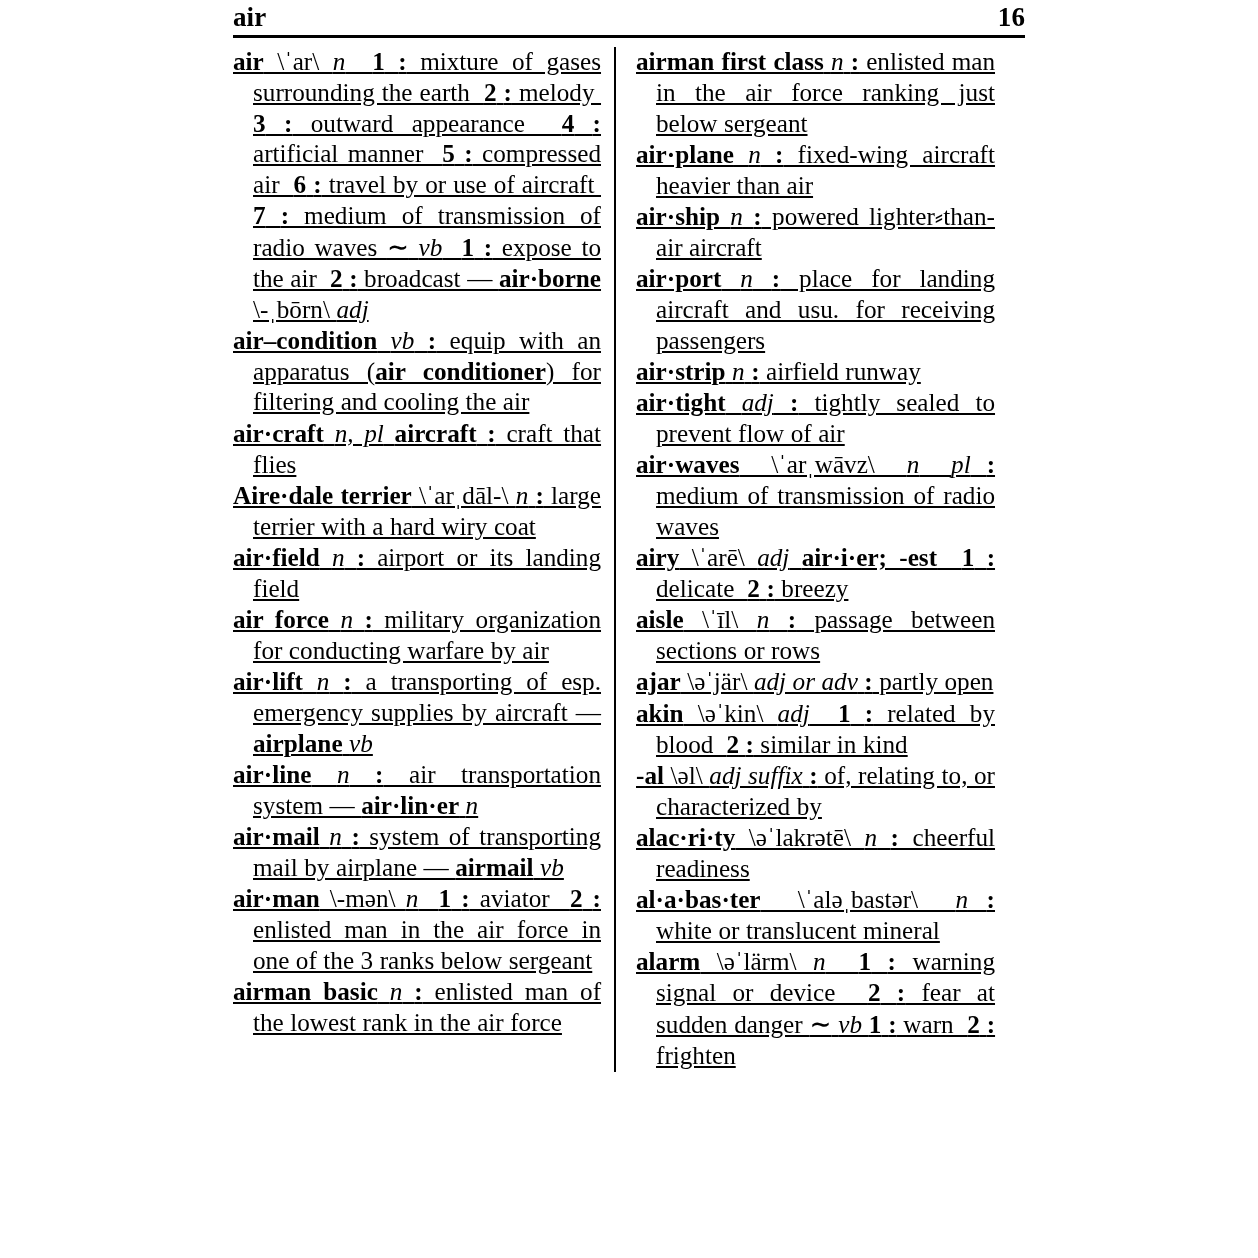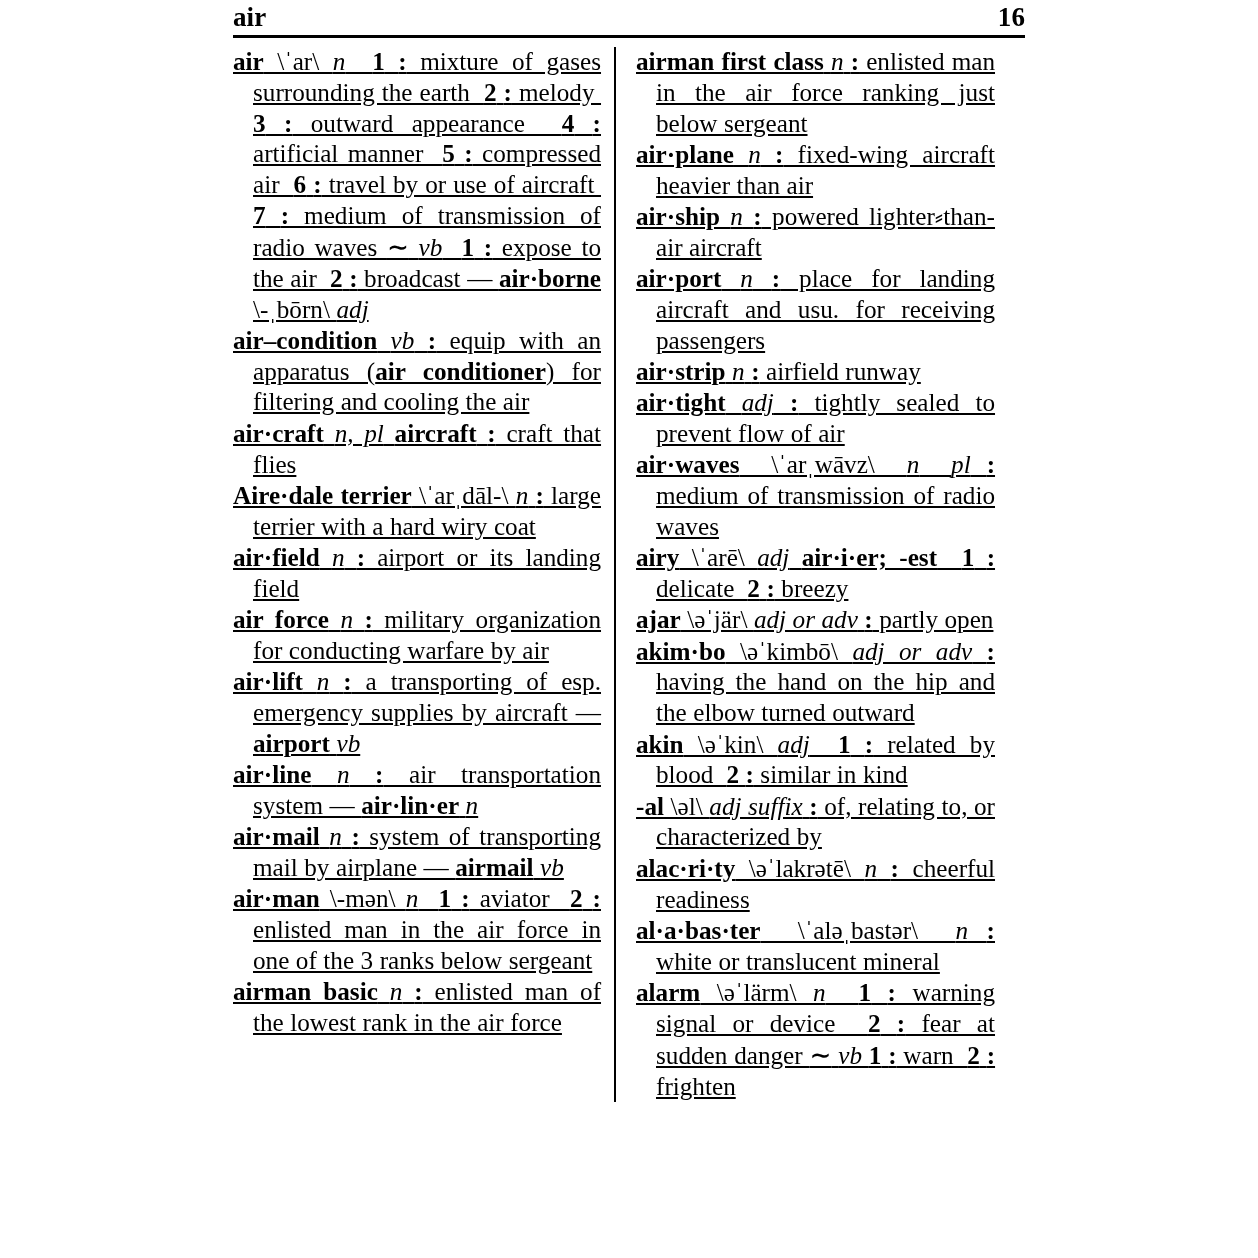--- a/index.html
+++ b/index.html
@@ -87,37 +87,37 @@
   <div class="runhead-rule"></div>
 
   <div class="columns">
     <div class="col col-left">
         <p class="entry"><span class="hw">air</span> \ˈar\ <span class="pos">n</span>&nbsp; <span class="sn">1</span> <b>:</b> mixture of gases surrounding the earth&nbsp; <span class="sn">2</span> <b>:</b> melody&nbsp; <span class="sn">3</span> <b>:</b> outward appearance&nbsp; <span class="sn">4</span> <b>:</b> artificial manner&nbsp; <span class="sn">5</span> <b>:</b> compressed air&nbsp; <span class="sn">6</span> <b>:</b> travel by or use of aircraft&nbsp; <span class="sn">7</span> <b>:</b> medium of transmission of radio waves <span class="swung">∼</span> <span class="pos">vb</span>&nbsp; <span class="sn">1</span> <b>:</b> expose to the air&nbsp; <span class="sn">2</span> <b>:</b> broadcast — <span class="hw">air·borne</span> \-ˌbōrn\ <span class="pos">adj</span></p>
         <p class="entry"><span class="hw">air–condition</span> <span class="pos">vb</span> <b>:</b> equip with an apparatus (<span class="hw">air conditioner</span>) for filtering and cooling the air</p>
         <p class="entry"><span class="hw">air·craft</span> <span class="pos">n, pl</span> <span class="hw">aircraft</span> <b>:</b> craft that flies</p>
         <p class="entry"><span class="hw">Aire·dale terrier</span> \ˈarˌdāl-\ <span class="pos">n</span> <b>:</b> large terrier with a hard wiry coat</p>
         <p class="entry"><span class="hw">air·field</span> <span class="pos">n</span> <b>:</b> airport or its landing field</p>
         <p class="entry"><span class="hw">air force</span> <span class="pos">n</span> <b>:</b> military organization for conducting warfare by air</p>
-        <p class="entry"><span class="hw">air·lift</span> <span class="pos">n</span> <b>:</b> a transporting of esp. emergency supplies by aircraft — <span class="hw">airport</span> <span class="pos">vb</span></p>
+        <p class="entry"><span class="hw">air·lift</span> <span class="pos">n</span> <b>:</b> a transporting of esp. emergency supplies by aircraft — <span class="hw">airplane</span> <span class="pos">vb</span></p>
         <p class="entry"><span class="hw">air·line</span> <span class="pos">n</span> <b>:</b> air transportation system — <span class="hw">air·lin·er</span> <span class="pos">n</span></p>
         <p class="entry"><span class="hw">air·mail</span> <span class="pos">n</span> <b>:</b> system of transporting mail by airplane — <span class="hw">airmail</span> <span class="pos">vb</span></p>
         <p class="entry"><span class="hw">air·man</span> \-mən\ <span class="pos">n</span>&nbsp; <span class="sn">1</span> <b>:</b> aviator&nbsp; <span class="sn">2</span> <b>:</b> enlisted man in the air force in one of the 3 ranks below sergeant</p>
         <p class="entry"><span class="hw">airman basic</span> <span class="pos">n</span> <b>:</b> enlisted man of the lowest rank in the air force</p>
       </div>
     <div class="col col-right">
         <p class="entry"><span class="hw">airman first class</span> <span class="pos">n</span> <b>:</b> enlisted man in the air force ranking just below sergeant</p>
         <p class="entry"><span class="hw">air·plane</span> <span class="pos">n</span> <b>:</b> fixed-wing aircraft heavier than air</p>
         <p class="entry"><span class="hw">air·ship</span> <span class="pos">n</span> <b>:</b> powered lighter⸗than-air aircraft</p>
         <p class="entry"><span class="hw">air·port</span> <span class="pos">n</span> <b>:</b> place for landing aircraft and usu. for receiving passengers</p>
         <p class="entry"><span class="hw">air·strip</span> <span class="pos">n</span> <b>:</b> airfield runway</p>
         <p class="entry"><span class="hw">air·tight</span> <span class="pos">adj</span> <b>:</b> tightly sealed to prevent flow of air</p>
         <p class="entry"><span class="hw">air·waves</span>&nbsp; \ˈarˌwāvz\&nbsp; <span class="pos">n</span>&nbsp; <span class="pos">pl</span> <b>:</b> medium of transmission of radio waves</p>
         <p class="entry"><span class="hw">airy</span> \ˈarē\ <span class="pos">adj</span> <span class="hw">air·i·er; -est</span>&nbsp; <span class="sn">1</span> <b>:</b> delicate&nbsp; <span class="sn">2</span> <b>:</b> breezy</p>
+        <p class="entry"><span class="hw">aisle</span> \ˈīl\ <span class="pos">n</span> <b>:</b> passage between sections or rows</p>
         <p class="entry"><span class="hw">ajar</span> \əˈjär\ <span class="pos">adj or adv</span> <b>:</b> partly open</p>
-        <p class="entry"><span class="hw">akim·bo</span> \əˈkimbō\ <span class="pos">adj or adv</span> <b>:</b> having the hand on the hip and the elbow turned outward</p>
         <p class="entry"><span class="hw">akin</span> \əˈkin\ <span class="pos">adj</span>&nbsp; <span class="sn">1</span> <b>:</b> related by blood&nbsp; <span class="sn">2</span> <b>:</b> similar in kind</p>
         <p class="entry"><span class="hw">-al</span> \əl\ <span class="pos">adj suffix</span> <b>:</b> of, relating to, or characterized by</p>
         <p class="entry"><span class="hw">alac·ri·ty</span> \əˈlakrətē\ <span class="pos">n</span> <b>:</b> cheerful readiness</p>
         <p class="entry"><span class="hw">al·a·bas·ter</span>&nbsp; \ˈaləˌbastər\&nbsp; <span class="pos">n</span> <b>:</b> white or translucent mineral</p>
         <p class="entry"><span class="hw">alarm</span> \əˈlärm\ <span class="pos">n</span>&nbsp; <span class="sn">1</span> <b>:</b> warning signal or device&nbsp; <span class="sn">2</span> <b>:</b> fear at sudden danger <span class="swung">∼</span> <span class="pos">vb</span> <span class="sn">1</span> <b>:</b> warn&nbsp; <span class="sn">2</span> <b>:</b> frighten</p>
       </div>
   </div>
 
 </div>
 

